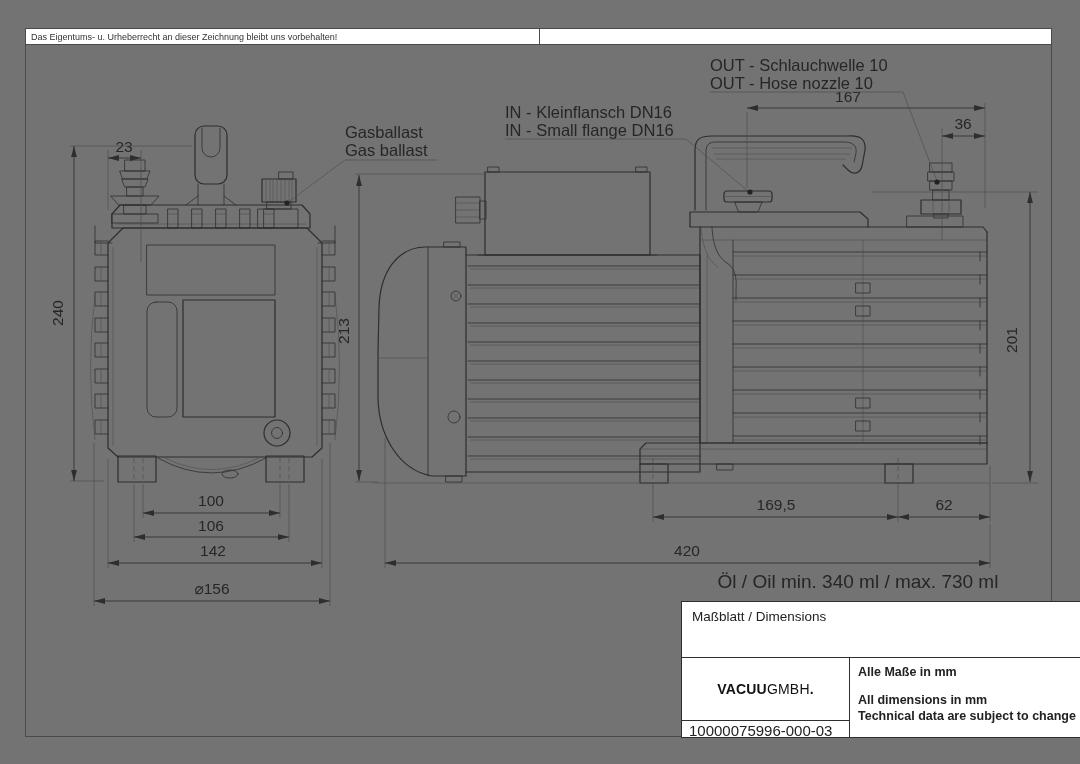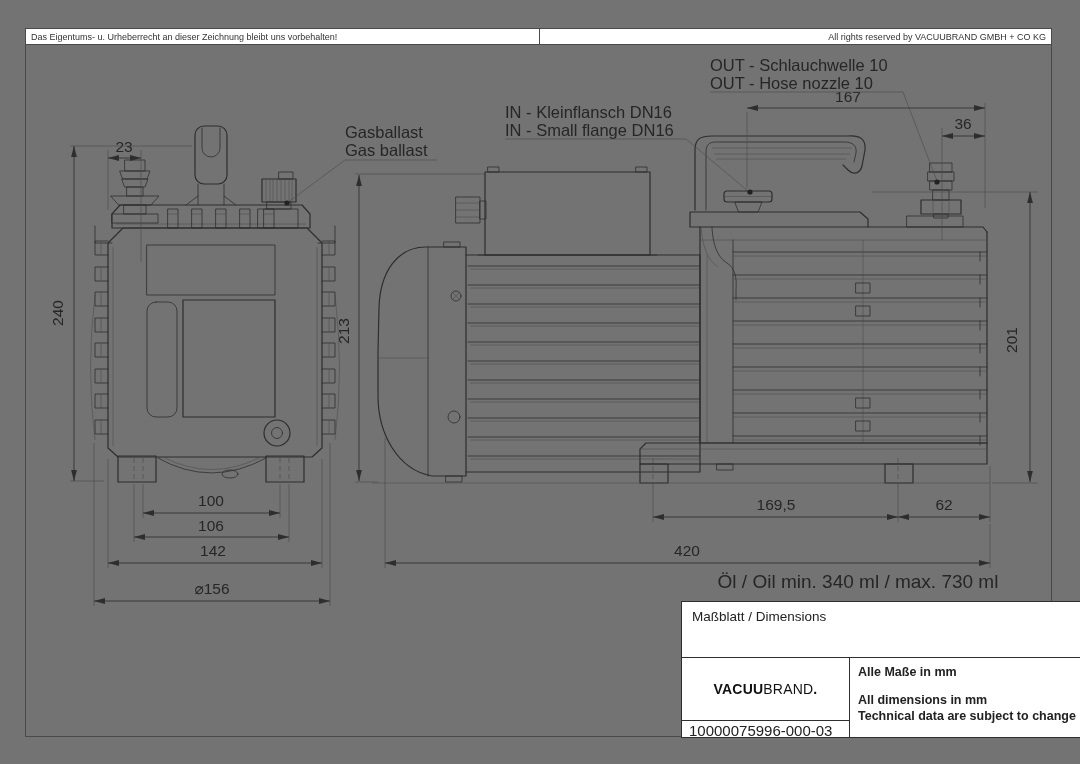--- a/index.html
+++ b/index.html
@@ -46,21 +46,20 @@
 </style>
 </head>
 <body>
 
 <div class="page">
 
   <div class="frame"></div>
 
   <div class="topbar">
     <div class="cellL">Das Eigentums- u. Urheberrecht an dieser Zeichnung bleibt uns vorbehalten!</div>
-    <div class="cellR">All rights reserved by VACUUBRAND GMBH + CO KG</div>
   </div>
 
   <svg class="draw" width="1080" height="764" viewBox="0 0 1080 764">
     <defs>
       <marker id="ar" markerWidth="12" markerHeight="8" refX="11" refY="4" orient="auto-start-reverse" markerUnits="userSpaceOnUse">
         <path d="M11,4 L0,1.1 L0,6.9 Z" fill="#2e2e2e"></path>
       </marker>
     </defs>
 
     <g>
@@ -247,21 +246,21 @@
   </svg>
 
   <div class="tb">
     <div class="tb-top">
       <div class="tb-sheet">Maßblatt / Dimensions</div>
     </div>
     <div class="tb-bottom">
       <div class="tb-left">
         <div class="tb-logo">
             <span class="b">VACUU</span>
-            <span>BRAND</span>
+            <span>GMBH</span>
             <span class="b">.</span>
           </div>
         <div class="tb-num">10000075996-000-03</div>
       </div>
       <div class="tb-right">
         <div>Alle Maße in mm</div>
         <div class="sp"></div>
         <div>All dimensions in mm</div>
         <div>Technical data are subject to change</div>
 

